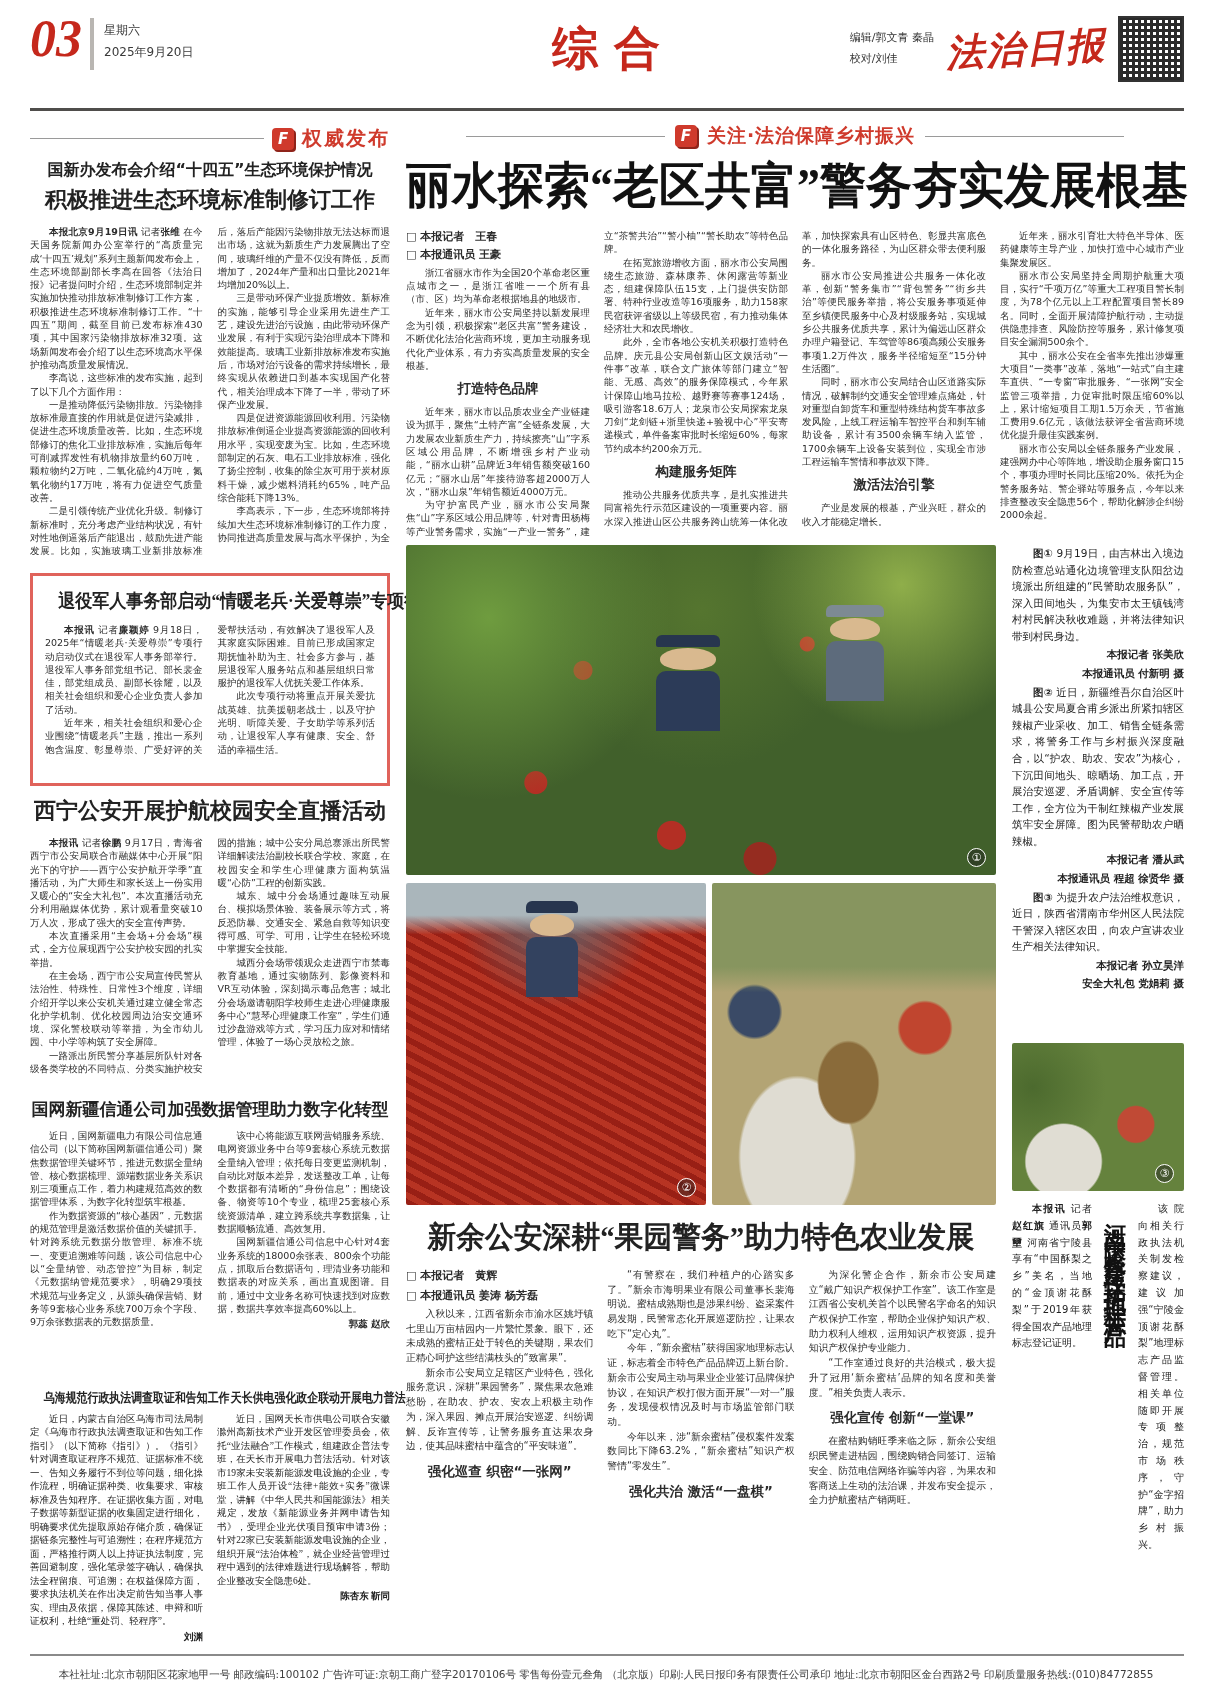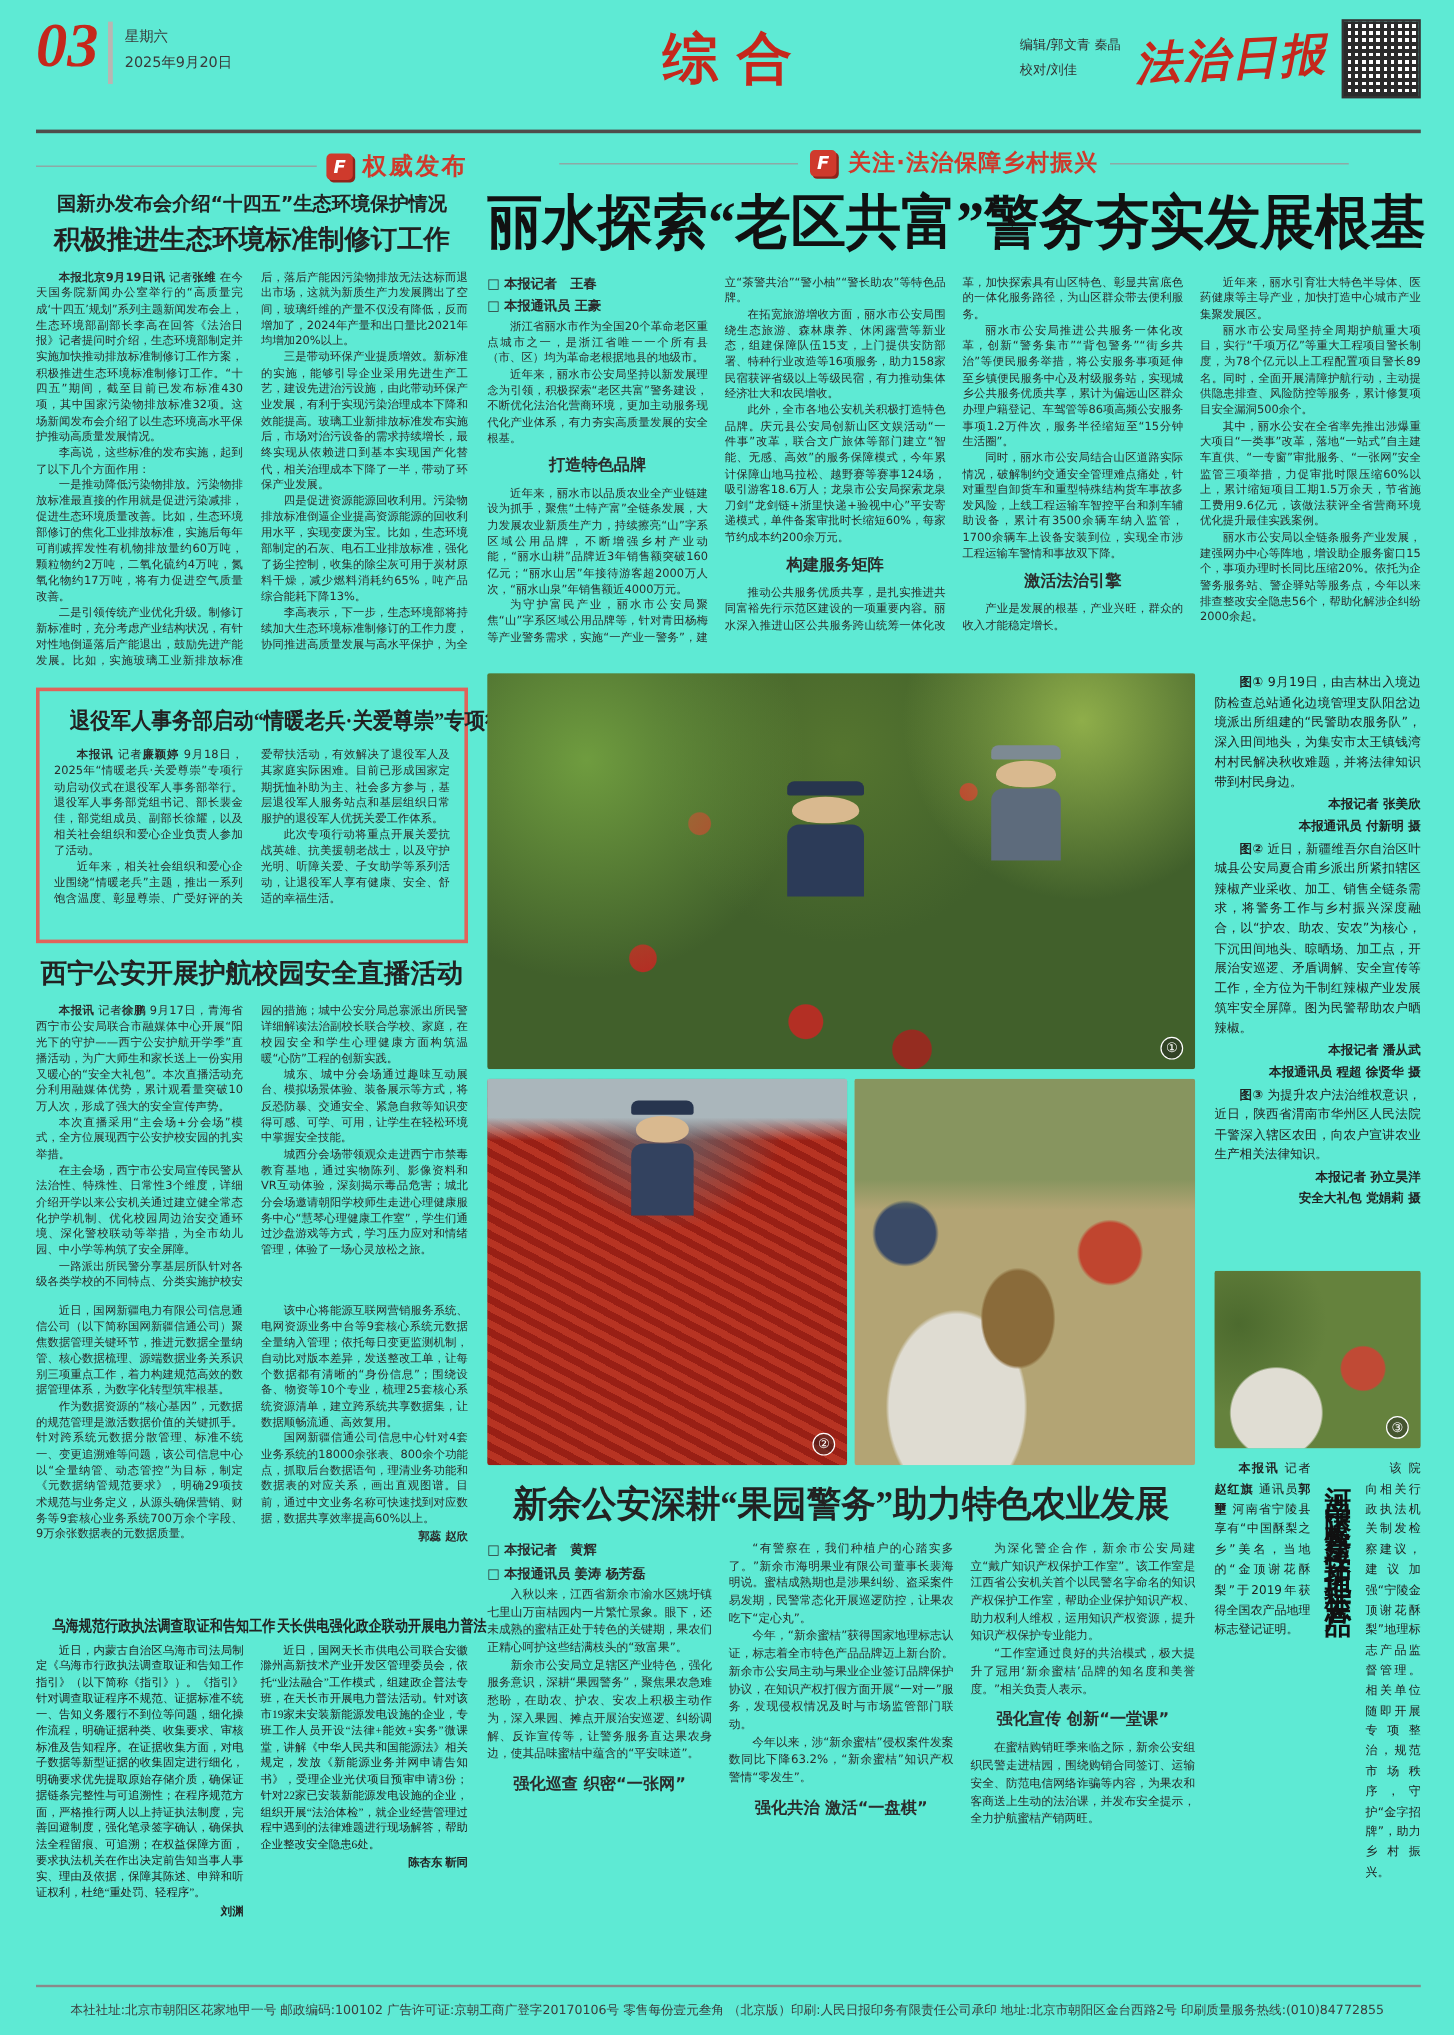--- a/index.html
+++ b/index.html
@@ -1,16 +1,16 @@
 <!DOCTYPE html>
 <html><head>
 <meta charset="utf-8">
 <style>
   html,body{margin:0;padding:0;background:#eceae6;}
-  .page{width:1212px;height:1696px;background:#5eead4;position:relative;overflow:hidden;
+  .page{width:1212px;height:1696px;background:#ffffff;position:relative;overflow:hidden;
         font-family:"DejaVu Sans","Liberation Sans",sans-serif;color:#222;box-sizing:border-box;}
   
   .hdr{position:relative;height:86px;padding:14px 28px 0 30px;}
   .hdr-left{display:flex;align-items:flex-start;}
   .pagenum{font-family:"Liberation Serif","DejaVu Serif",serif;font-style:italic;font-weight:900;
            font-size:52px;line-height:.95;color:#c5281c;}
   .vbar{width:4px;height:52px;background:#b9b6b2;margin:4px 10px 0 8px;}
   .dateinfo{font-size:12px;color:#3a3a3a;line-height:1.8;padding-top:6px;}
   .section-title{position:absolute;left:50%;top:18px;transform:translateX(-50%);
                  font-family:"Liberation Serif","DejaVu Serif",serif;font-weight:700;
@@ -62,21 +62,21 @@
   .mini-title{font-size:13px;font-weight:900;text-align:center;white-space:nowrap;
               transform:scaleX(.84);transform-origin:center;margin-bottom:6px;}
   .mini-body{font-size:9.5px;line-height:1.42;text-align:justify;height:252px;overflow:hidden;font-family:Liberation Serif, serif;}
   
   .focus-row{display:flex;align-items:center;gap:10px;margin:2px 60px 4px;}
   .focus-row .line{flex:1;height:1px;background:#9a9a9a;}
   .focus-label{color:#cf3a2c;font-size:19px;font-weight:700;letter-spacing:1px;white-space:nowrap;}
   .main-title{font-family:"Liberation Serif","DejaVu Serif",serif;font-size:46px;font-weight:900;
               text-align:center;margin:6px 0 12px;white-space:nowrap;transform:scaleY(1.06);color:#111;}
   .lishui-cols{column-count:4;column-gap:14px;font-size:9.5px;line-height:1.4;text-align:justify;
-               height:312px;overflow:hidden;margin-bottom:20px;color:#2c2c2c;}
+               height:312px;overflow:hidden;margin-bottom:4px;color:#2c2c2c;}
   .lower{display:flex;gap:16px;}
   .lower-left{width:590px;flex:none;}
   .lower-right{flex:1;min-width:0;}
   
   .photo{position:relative;overflow:hidden;border-radius:2px;}
   .photo1{height:330px;margin-bottom:8px;background-color:#41602b;background-image:
       radial-gradient(circle at 14% 22%,#6f9c3f 0,transparent 32%),
       radial-gradient(circle at 84% 12%,#8fae4a 0,transparent 26%),
       radial-gradient(circle at 30% 38%,#c5342a 0 9px,transparent 10px),
       radial-gradient(circle at 68% 30%,#c5342a 0 7px,transparent 8px),
@@ -187,20 +187,21 @@
             <p class="p"><span></span><b>本报讯</b><span> 记者</span><b>徐鹏</b><span> 9月17日，青海省西宁市公安局联合市融媒体中心开展“阳光下的守护——西宁公安护航开学季”直播活动，为广大师生和家长送上一份实用又暖心的“安全大礼包”。本次直播活动充分利用融媒体优势，累计观看量突破10万人次，形成了强大的安全宣传声势。</span></p>
             <p class="p"><span>本次直播采用“主会场+分会场”模式，全方位展现西宁公安护校安园的扎实举措。</span></p>
             <p class="p"><span>在主会场，西宁市公安局宣传民警从法治性、特殊性、日常性3个维度，详细介绍开学以来公安机关通过建立健全常态化护学机制、优化校园周边治安交通环境、深化警校联动等举措，为全市幼儿园、中小学等构筑了安全屏障。</span></p>
             <p class="p"><span>一路派出所民警分享基层所队针对各级各类学校的不同特点、分类实施护校安园的措施；城中公安分局总寨派出所民警详细解读法治副校长联合学校、家庭，在校园安全和学生心理健康方面构筑温暖“心防”工程的创新实践。</span></p>
             <p class="p"><span>城东、城中分会场通过趣味互动展台、模拟场景体验、装备展示等方式，将反恐防暴、交通安全、紧急自救等知识变得可感、可学、可用，让学生在轻松环境中掌握安全技能。</span></p>
             <p class="p"><span>城西分会场带领观众走进西宁市禁毒教育基地，通过实物陈列、影像资料和VR互动体验，深刻揭示毒品危害；城北分会场邀请朝阳学校师生走进心理健康服务中心“慧琴心理健康工作室”，学生们通过沙盘游戏等方式，学习压力应对和情绪管理，体验了一场心灵放松之旅。</span></p>
           </div>
       </div>
 
       <div>
+        <div class="grid-title">国网新疆信通公司加强数据管理助力数字化转型</div>
         <div class="body2 grid-body">
             <p class="p"><span>近日，国网新疆电力有限公司信息通信公司（以下简称国网新疆信通公司）聚焦数据管理关键环节，推进元数据全量纳管、核心数据梳理、源端数据业务关系识别三项重点工作，着力构建规范高效的数据管理体系，为数字化转型筑牢根基。</span></p>
             <p class="p"><span>作为数据资源的“核心基因”，元数据的规范管理是激活数据价值的关键抓手。针对跨系统元数据分散管理、标准不统一、变更追溯难等问题，该公司信息中心以“全量纳管、动态管控”为目标，制定《元数据纳管规范要求》，明确29项技术规范与业务定义，从源头确保营销、财务等9套核心业务系统700万余个字段、9万余张数据表的元数据质量。</span></p>
             <p class="p"><span>该中心将能源互联网营销服务系统、电网资源业务中台等9套核心系统元数据全量纳入管理；依托每日变更监测机制，自动比对版本差异，发送整改工单，让每个数据都有清晰的“身份信息”；围绕设备、物资等10个专业，梳理25套核心系统资源清单，建立跨系统共享数据集，让数据顺畅流通、高效复用。</span></p>
             <p class="p"><span>国网新疆信通公司信息中心针对4套业务系统的18000余张表、800余个功能点，抓取后台数据语句，理清业务功能和数据表的对应关系，画出直观图谱。目前，通过中文业务名称可快速找到对应数据，数据共享效率提高60%以上。</span></p>
             <p class="sig">郭蕊 赵欣</p>
           </div>
       </div>
 
       <div class="mini-row">

